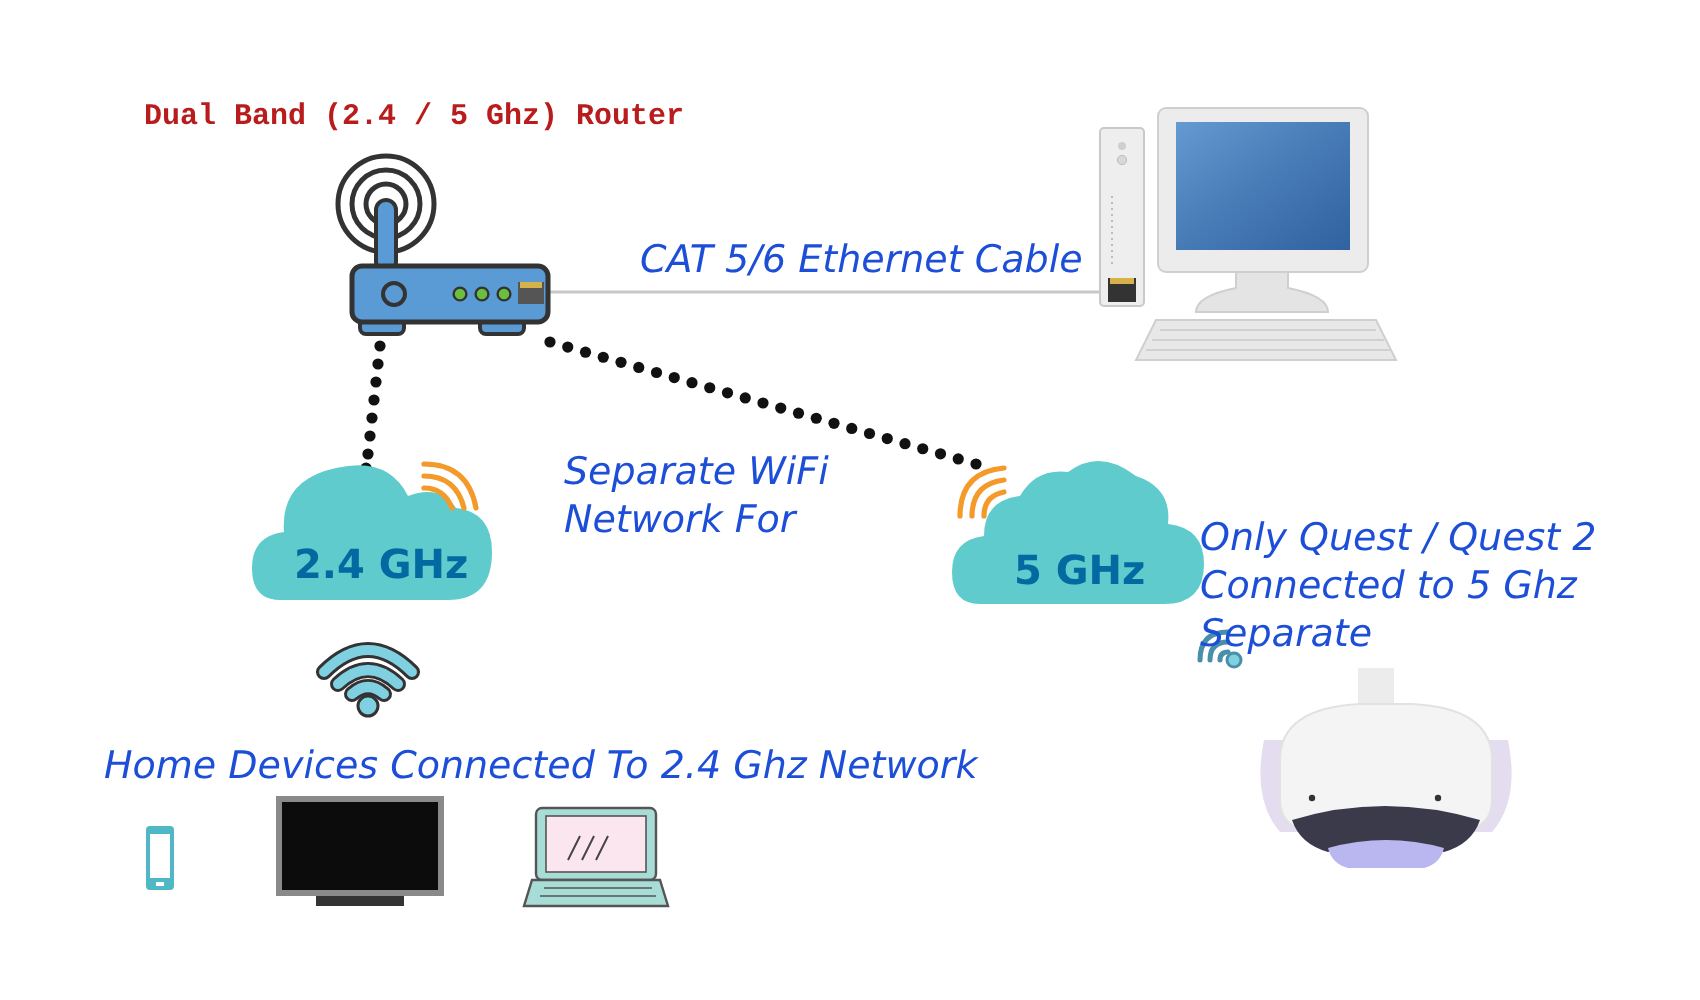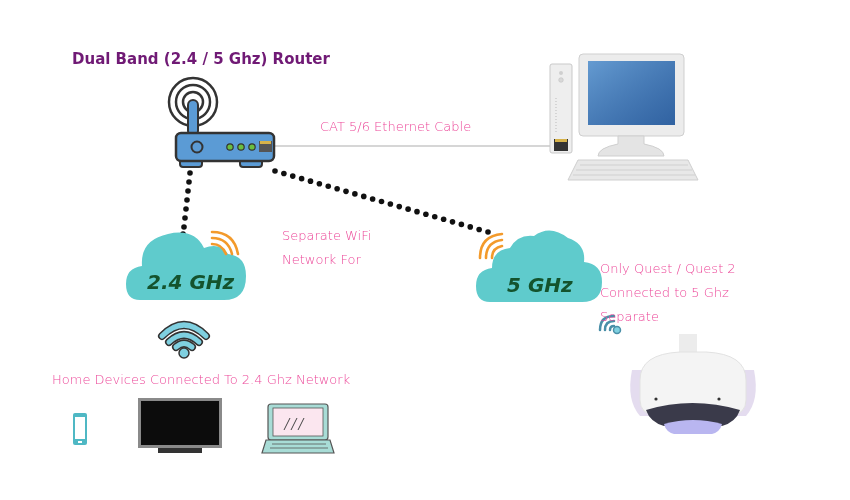--- a/index.html
+++ b/index.html
@@ -1,25 +1,25 @@
 <!DOCTYPE html>
 <html><head>
 <meta charset="utf-8">
 <style>
   html, body { margin: 0; padding: 0; background: #ffffff; }
   body { width: 850px; height: 500px; position: relative; overflow: hidden; font-family: "DejaVu Sans", sans-serif; }
   .abs { position: absolute; }
-  .title { left: 72px; top: 50px; font-weight: bold; font-size: 15px; color: #701a75; white-space: nowrap; }
-  .label { color: #ec4899; font-size: 13px; font-weight: 300; white-space: nowrap; }
+  .title { left: 72px; top: 50px; font-weight: bold; font-size: 15px; color: #b91c1c; white-space: nowrap; font-family: Liberation Mono, monospace; }
+  .label { color: #1d4ed8; font-size: 19px; font-weight: 300; white-space: nowrap; font-style: italic; }
   .center { }
   .cable-label { left: 320px; top: 119px; }
   .sep-label { left: 282px; top: 224px; line-height: 24px; width: 146px; }
   .quest-label { left: 600px; top: 257px; line-height: 24px; width: 180px; }
   .home-label { left: 52px; top: 372px; }
-  .cloud-text { font-weight: bold; font-size: 20px; color: #14532d; font-style: italic; }
+  .cloud-text { font-weight: bold; font-size: 20px; color: #0369a1; }
   svg { position: absolute; left: 0; top: 0; }
 </style>
 </head>
 <body>
 
 <div class="abs title">Dual Band (2.4 / 5 Ghz) Router</div>
 
 <svg width="850" height="500" viewBox="0 0 850 500">
 
   <line x1="275" y1="146" x2="552" y2="146" stroke="#c8c8c8" stroke-width="1.5"></line>

